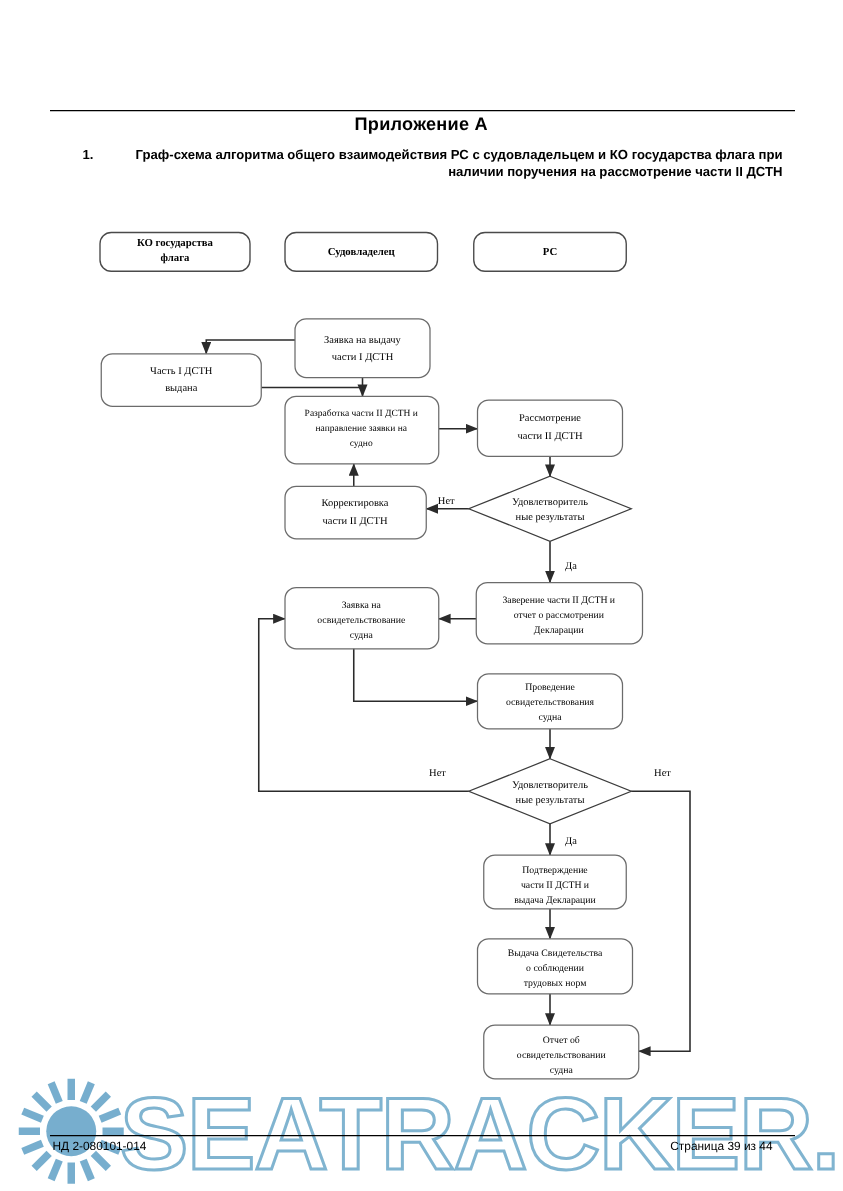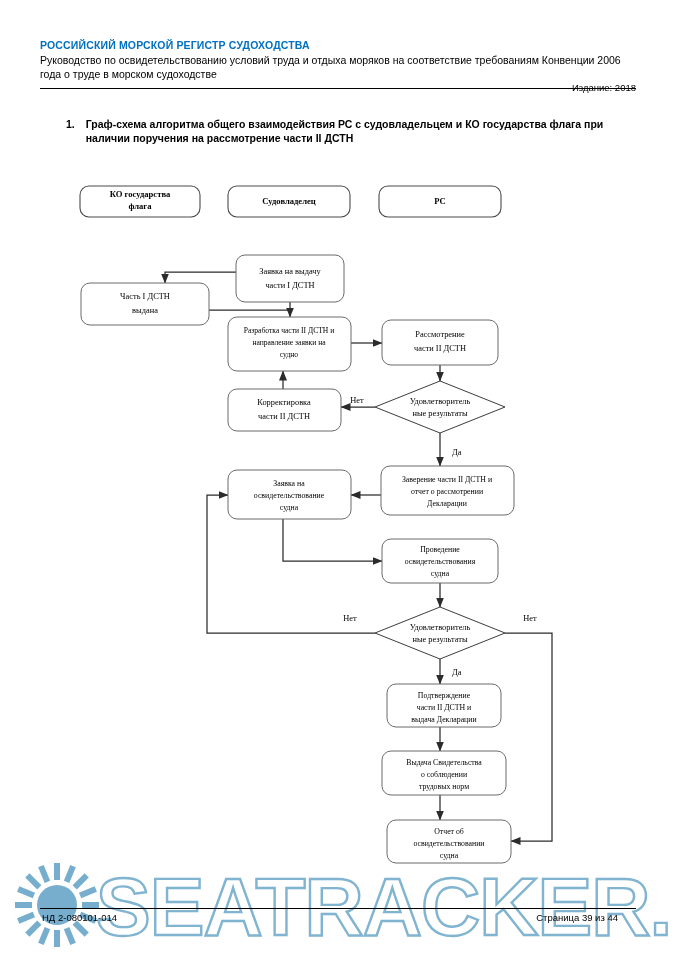--- a/index.html
+++ b/index.html
@@ -34,21 +34,21 @@
   
   .app-title{
     position:absolute;left:0;right:0;top:92px;text-align:center;
     font-size:14.5px;font-weight:bold;letter-spacing:.2px;
   }
   .item{
     position:absolute;left:66px;top:118px;width:560px;
     display:flex;gap:11px;align-items:flex-start;
   }
   .item-num{font-size:10.5px;font-weight:bold;line-height:13.5px;}
-  .item-txt{font-size:10.5px;font-weight:bold;line-height:13.5px;}
+  .item-txt{font-size:10.5px;font-weight:bold;line-height:13.5px;text-align:right;}
 
   
   .chart{position:absolute;left:0;top:0;width:674px;height:953px;}
   .chart text{font-family:"Liberation Serif", serif;fill:#000;}
   .bx{fill:#ffffff;stroke:#6b6b6b;stroke-width:1;}
   .bx-lane{fill:#ffffff;stroke:#4a4a4a;stroke-width:1.1;}
   .dia{fill:#ffffff;stroke:#3c3c3c;stroke-width:1;}
   .ln{stroke:#2b2b2b;stroke-width:1.25;fill:none;}
   .lbl-lane{font-size:8.6px;font-weight:bold;}
   .lbl-box{font-size:8.4px;}
@@ -69,27 +69,23 @@
     font-size:82px;font-weight:bold;letter-spacing:-1px;
     fill:none;stroke:#6aa7c8;stroke-width:2.4;opacity:.85;
   }
   .wm-sun{fill:#69a6c9;opacity:.9;}
 </style>
 </head>
 <body>
 
 <div class="page">
 
-  <div class="hdr">
-    <div class="hdr-org">РОССИЙСКИЙ МОРСКОЙ РЕГИСТР СУДОХОДСТВА</div>
-    <div class="hdr-sub">Руководство по освидетельствованию условий труда и отдыха моряков на соответствие требованиям Конвенции 2006 года о труде в морском судоходстве</div>
-    <div class="hdr-ed">Издание: 2018</div>
-  </div>
   <div class="rule"></div>
 
+  <div class="app-title">Приложение А</div>
 
   <div class="item">
     <span class="item-num">1.</span>
     <span class="item-txt">Граф-схема алгоритма общего взаимодействия РС с судовладельцем и КО государства флага при наличии поручения на рассмотрение части II ДСТН</span>
   </div>
 
   <svg class="chart" viewBox="0 0 674 953">
     <defs>
       <marker id="ar" markerWidth="9" markerHeight="9" refX="7.6" refY="3.2" orient="auto" markerUnits="strokeWidth">
         <path d="M0,0 L8,3.2 L0,6.4 z" fill="#2b2b2b"></path>

